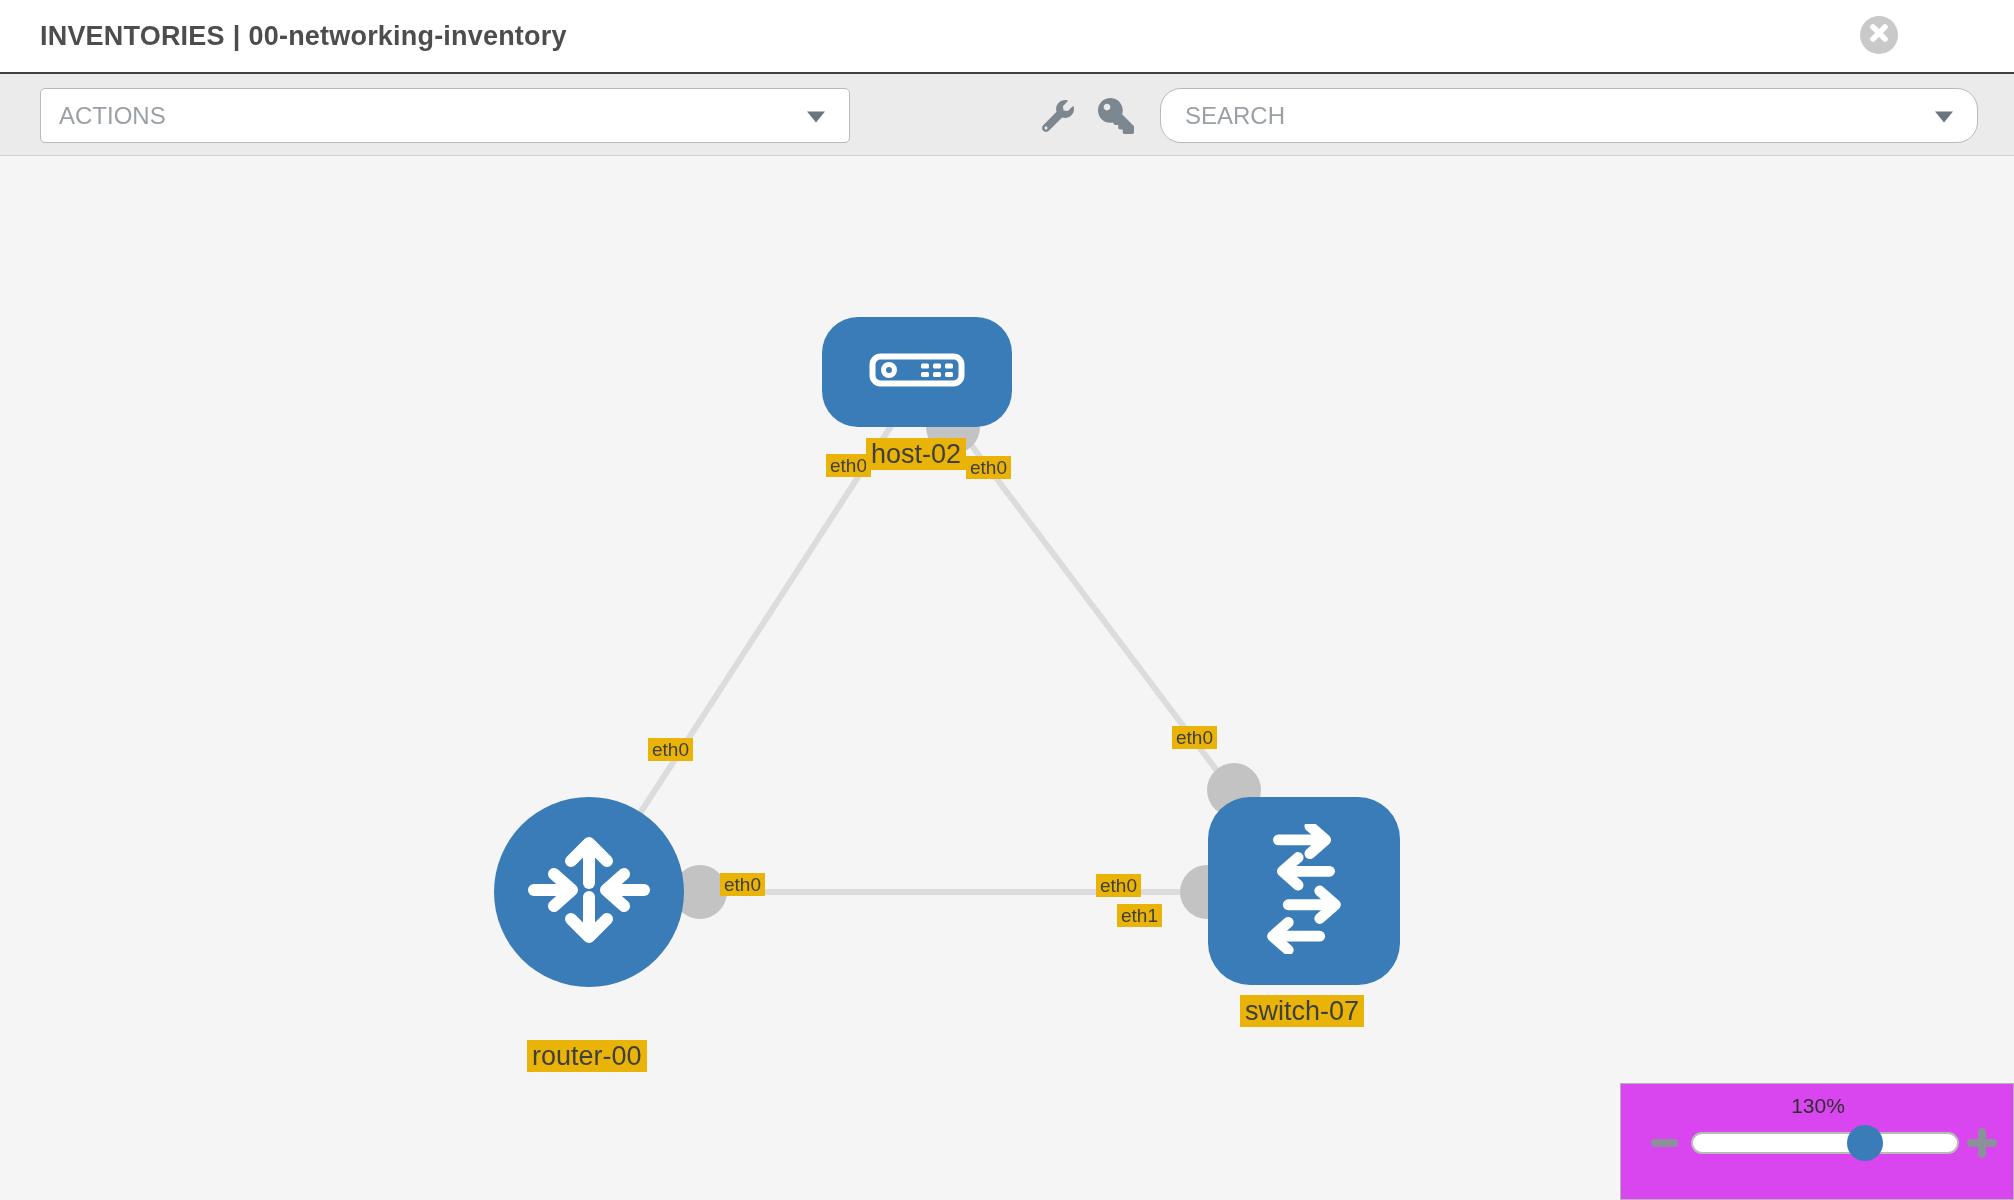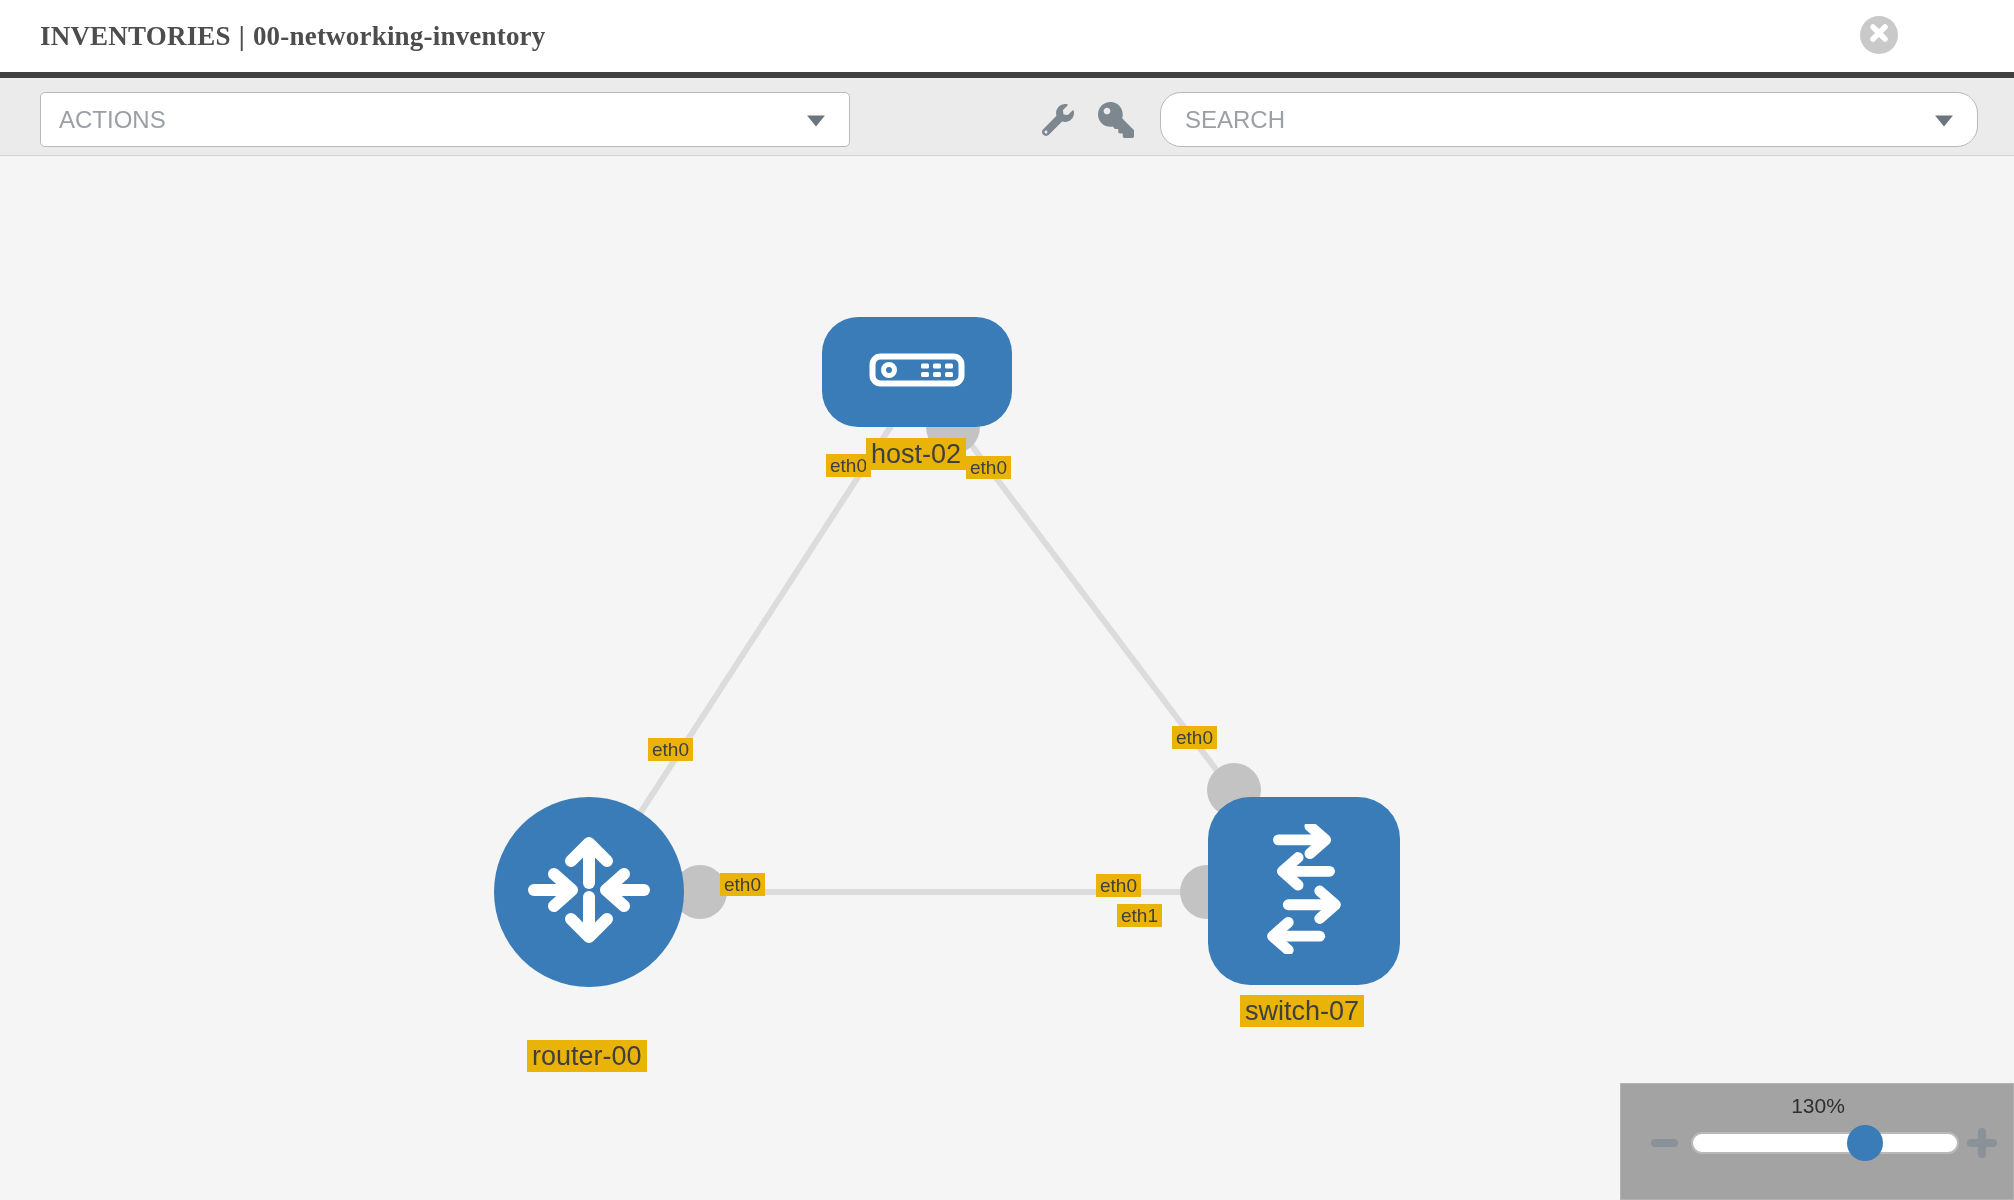--- a/index.html
+++ b/index.html
@@ -4,37 +4,37 @@
 <style>
   * { margin:0; padding:0; box-sizing:border-box; }
   html,body { width:2014px; height:1200px; }
   #app {
     position:relative; width:2014px; height:1200px; overflow:hidden;
     background:#f5f5f5; font-family:"Liberation Sans", sans-serif;
   }
   
   .header {
     position:absolute; top:0; left:0; right:0; height:72px;
-    background:#ffffff; z-index:5;font-family:Liberation Serif, serif;
+    background:#ffffff; z-index:5;
   }
   .title {
     position:absolute; left:40px; top:50%; transform:translateY(-50%);
     font-size:27px; font-weight:700; color:#4d4d4d; letter-spacing:.2px;
     white-space:nowrap;
   }
   .title .sep { padding:0 8px; }
   .close-btn {
     position:absolute; left:1860px; top:16px; width:38px; height:38px;
     border-radius:50%; background:#c9c9c9; display:flex;
     align-items:center; justify-content:center; cursor:pointer;
   }
   
   .toolbar {
     position:absolute; top:72px; left:0; right:0; height:84px;
-    background:#ebebeb; border-top:6px solid #404040;
+    background:#ebebeb; border-top:2px solid #404040;
     border-bottom:1px solid #d2d2d2; z-index:5;
   }
   .select-box {
     position:absolute; top:14px; height:55px; background:#fff;
     border:1px solid #b9b9b9; border-radius:5px;
     display:flex; align-items:center;
   }
   .select-box.actions { left:40px;  width:810px; }
   .select-box.search  { left:1160px; width:818px;border-radius:21px; }
   .select-label {
@@ -75,21 +75,21 @@
   .chip.eth-host-left    { left:826px;  top:454px; }
   .chip.eth-host-right   { left:966px;  top:456px; }
   .chip.eth-router-top   { left:648px;  top:738px; }
   .chip.eth-switch-top   { left:1172px; top:726px; }
   .chip.eth-router-right { left:720px;  top:873px; }
   .chip.eth-switch-back  { left:1096px; top:874px; }
   .chip.eth-switch-front { left:1117px; top:904px; }
   
   .zoom-panel {
     position:absolute; left:1620px; top:1083px; width:394px; height:117px;
-    background:#a3a3a3; border:1px solid #b3b3b3; z-index:4;
+    background:#d946ef; border:1px solid #b3b3b3; z-index:4;
   }
   .zoom-level {
     position:absolute; top:10px; left:0; width:394px; text-align:center;
     font-size:21px; color:#2f2f2f;
   }
   .zoom-minus {
     position:absolute; left:30px; top:55px; width:27px; height:8px;
     border-radius:4px; background:#8b9198; cursor:pointer;
   }
   .zoom-track {

